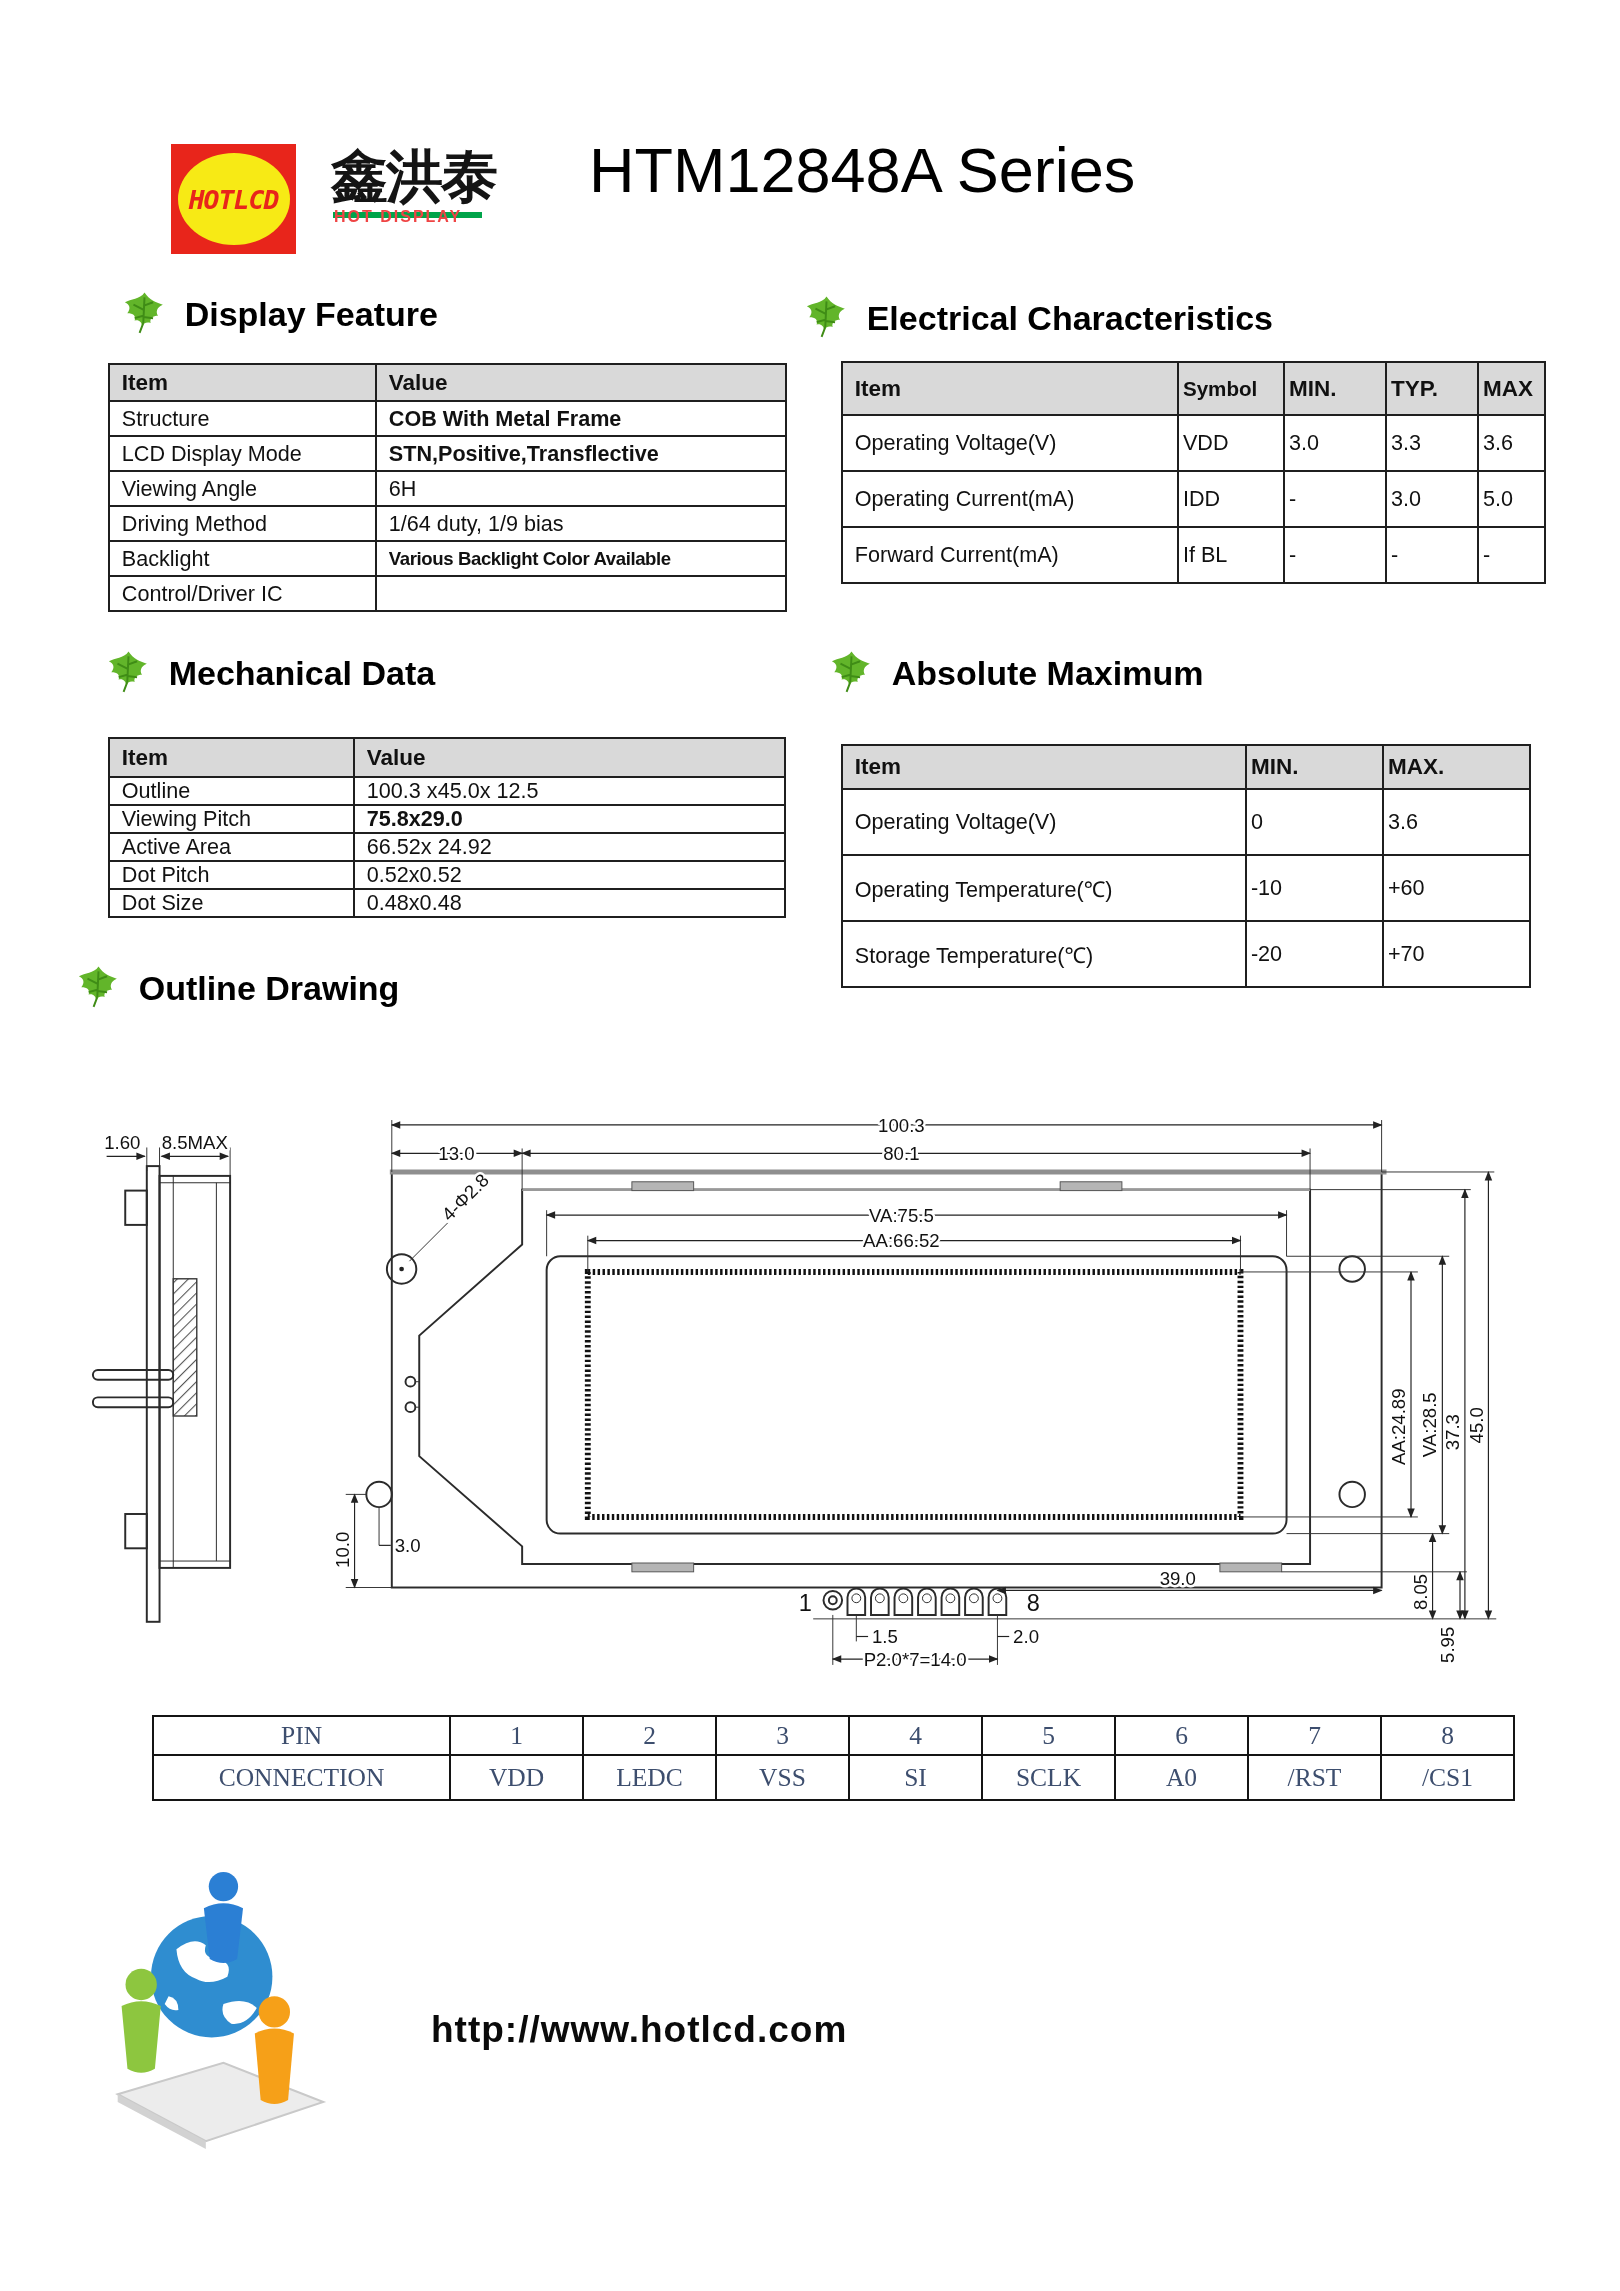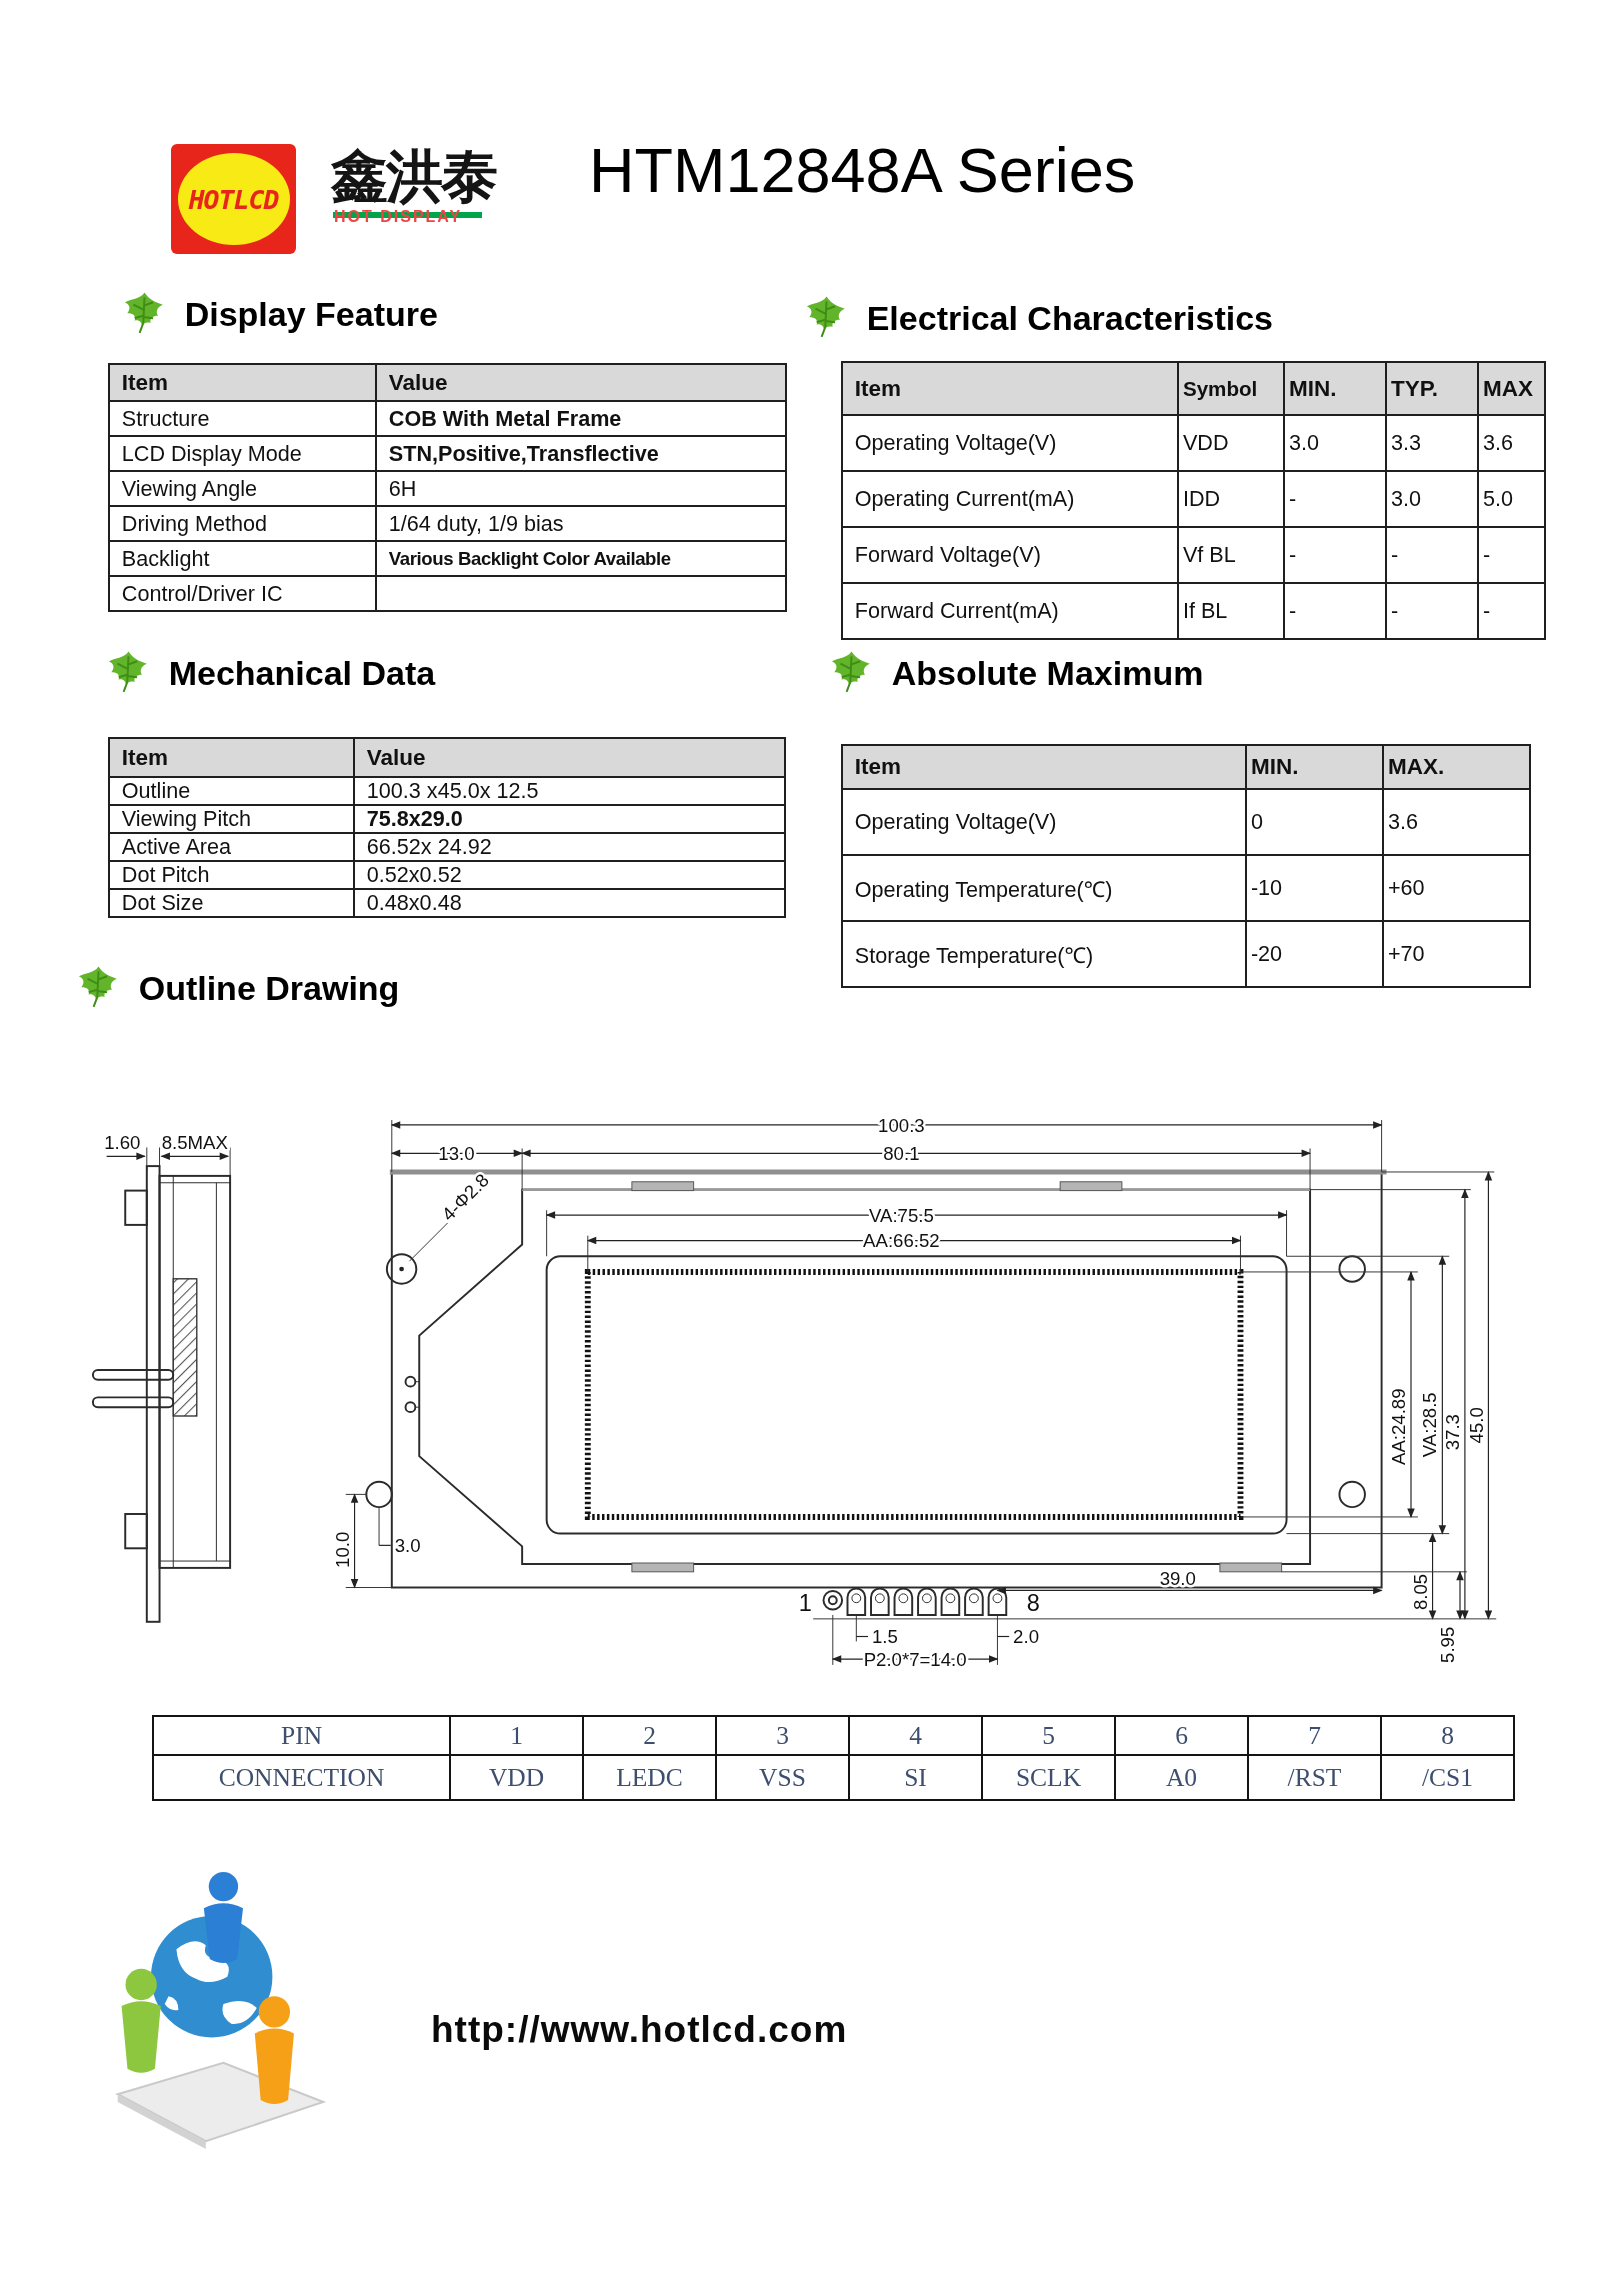--- a/index.html
+++ b/index.html
@@ -1,20 +1,20 @@
 <!DOCTYPE html>
 <html><head>
 <meta charset="utf-8">
 <style>
   html,body{margin:0;padding:0;background:#9a9a9a;}
   .page{position:relative;width:1620px;height:2292px;background:#fff;margin:0 auto;
         font-family:"Liberation Sans",sans-serif;color:#111;overflow:hidden;}
   .abs{position:absolute;}
   
-  .logo-box{position:absolute;left:171px;top:144px;width:125px;height:110px;background:#e8251b;border-radius:6px;display:flex;align-items:center;justify-content:center;}
+  .logo-box{position:absolute;left:171px;top:144px;width:125px;height:110px;background:#e8251b;border-radius:0;display:flex;align-items:center;justify-content:center;}
   .logo-ellipse{width:112px;height:92px;background:#f7ea15;border-radius:50%;display:flex;align-items:center;justify-content:center;}
   .logo-word{font-family:"DejaVu Sans Mono",monospace;font-weight:bold;font-style:italic;font-size:26.5px;color:#e8251b;letter-spacing:-1px;}
   .logo-cn{position:absolute;left:331px;top:139px;font-size:57px;font-weight:bold;color:#141414;letter-spacing:-2px;font-family:"DejaVu Sans","Liberation Sans",sans-serif;}
   .logo-underline{position:absolute;left:333px;top:212px;width:149px;height:5.9px;background:#00a44a;}
   .logo-sub{position:absolute;left:334px;top:208px;font-size:16px;font-weight:bold;color:#ef4444;letter-spacing:2px;}
   .doc-title{position:absolute;left:573px;top:118px;font-size:63px;font-weight:400;color:#000;}
   
   .sec{position:absolute;display:flex;align-items:center;gap:15.7px;}
   .sec .txt{font-size:34px;font-weight:bold;color:#000;}
   .leaf{width:49px;height:49px;flex:0 0 auto;}
@@ -160,27 +160,20 @@
           <td class="ctr">3.6</td>
         </tr>
     <tr>
           <td>Operating Current(mA)</td>
           <td class="ctr">IDD</td>
           <td class="ctr">-</td>
           <td class="ctr">3.0</td>
           <td class="ctr">5.0</td>
         </tr>
     <tr>
-          <td>Forward Voltage(V)</td>
-          <td class="ctr">Vf BL</td>
-          <td class="ctr">-</td>
-          <td class="ctr">-</td>
-          <td class="ctr">-</td>
-        </tr>
-    <tr>
           <td>Forward Current(mA)</td>
           <td class="ctr">If BL</td>
           <td class="ctr">-</td>
           <td class="ctr">-</td>
           <td class="ctr">-</td>
         </tr>
   </tbody>
     </table>
 
   <table id="md-table" style="left:108px;top:737px;width:676px;">

